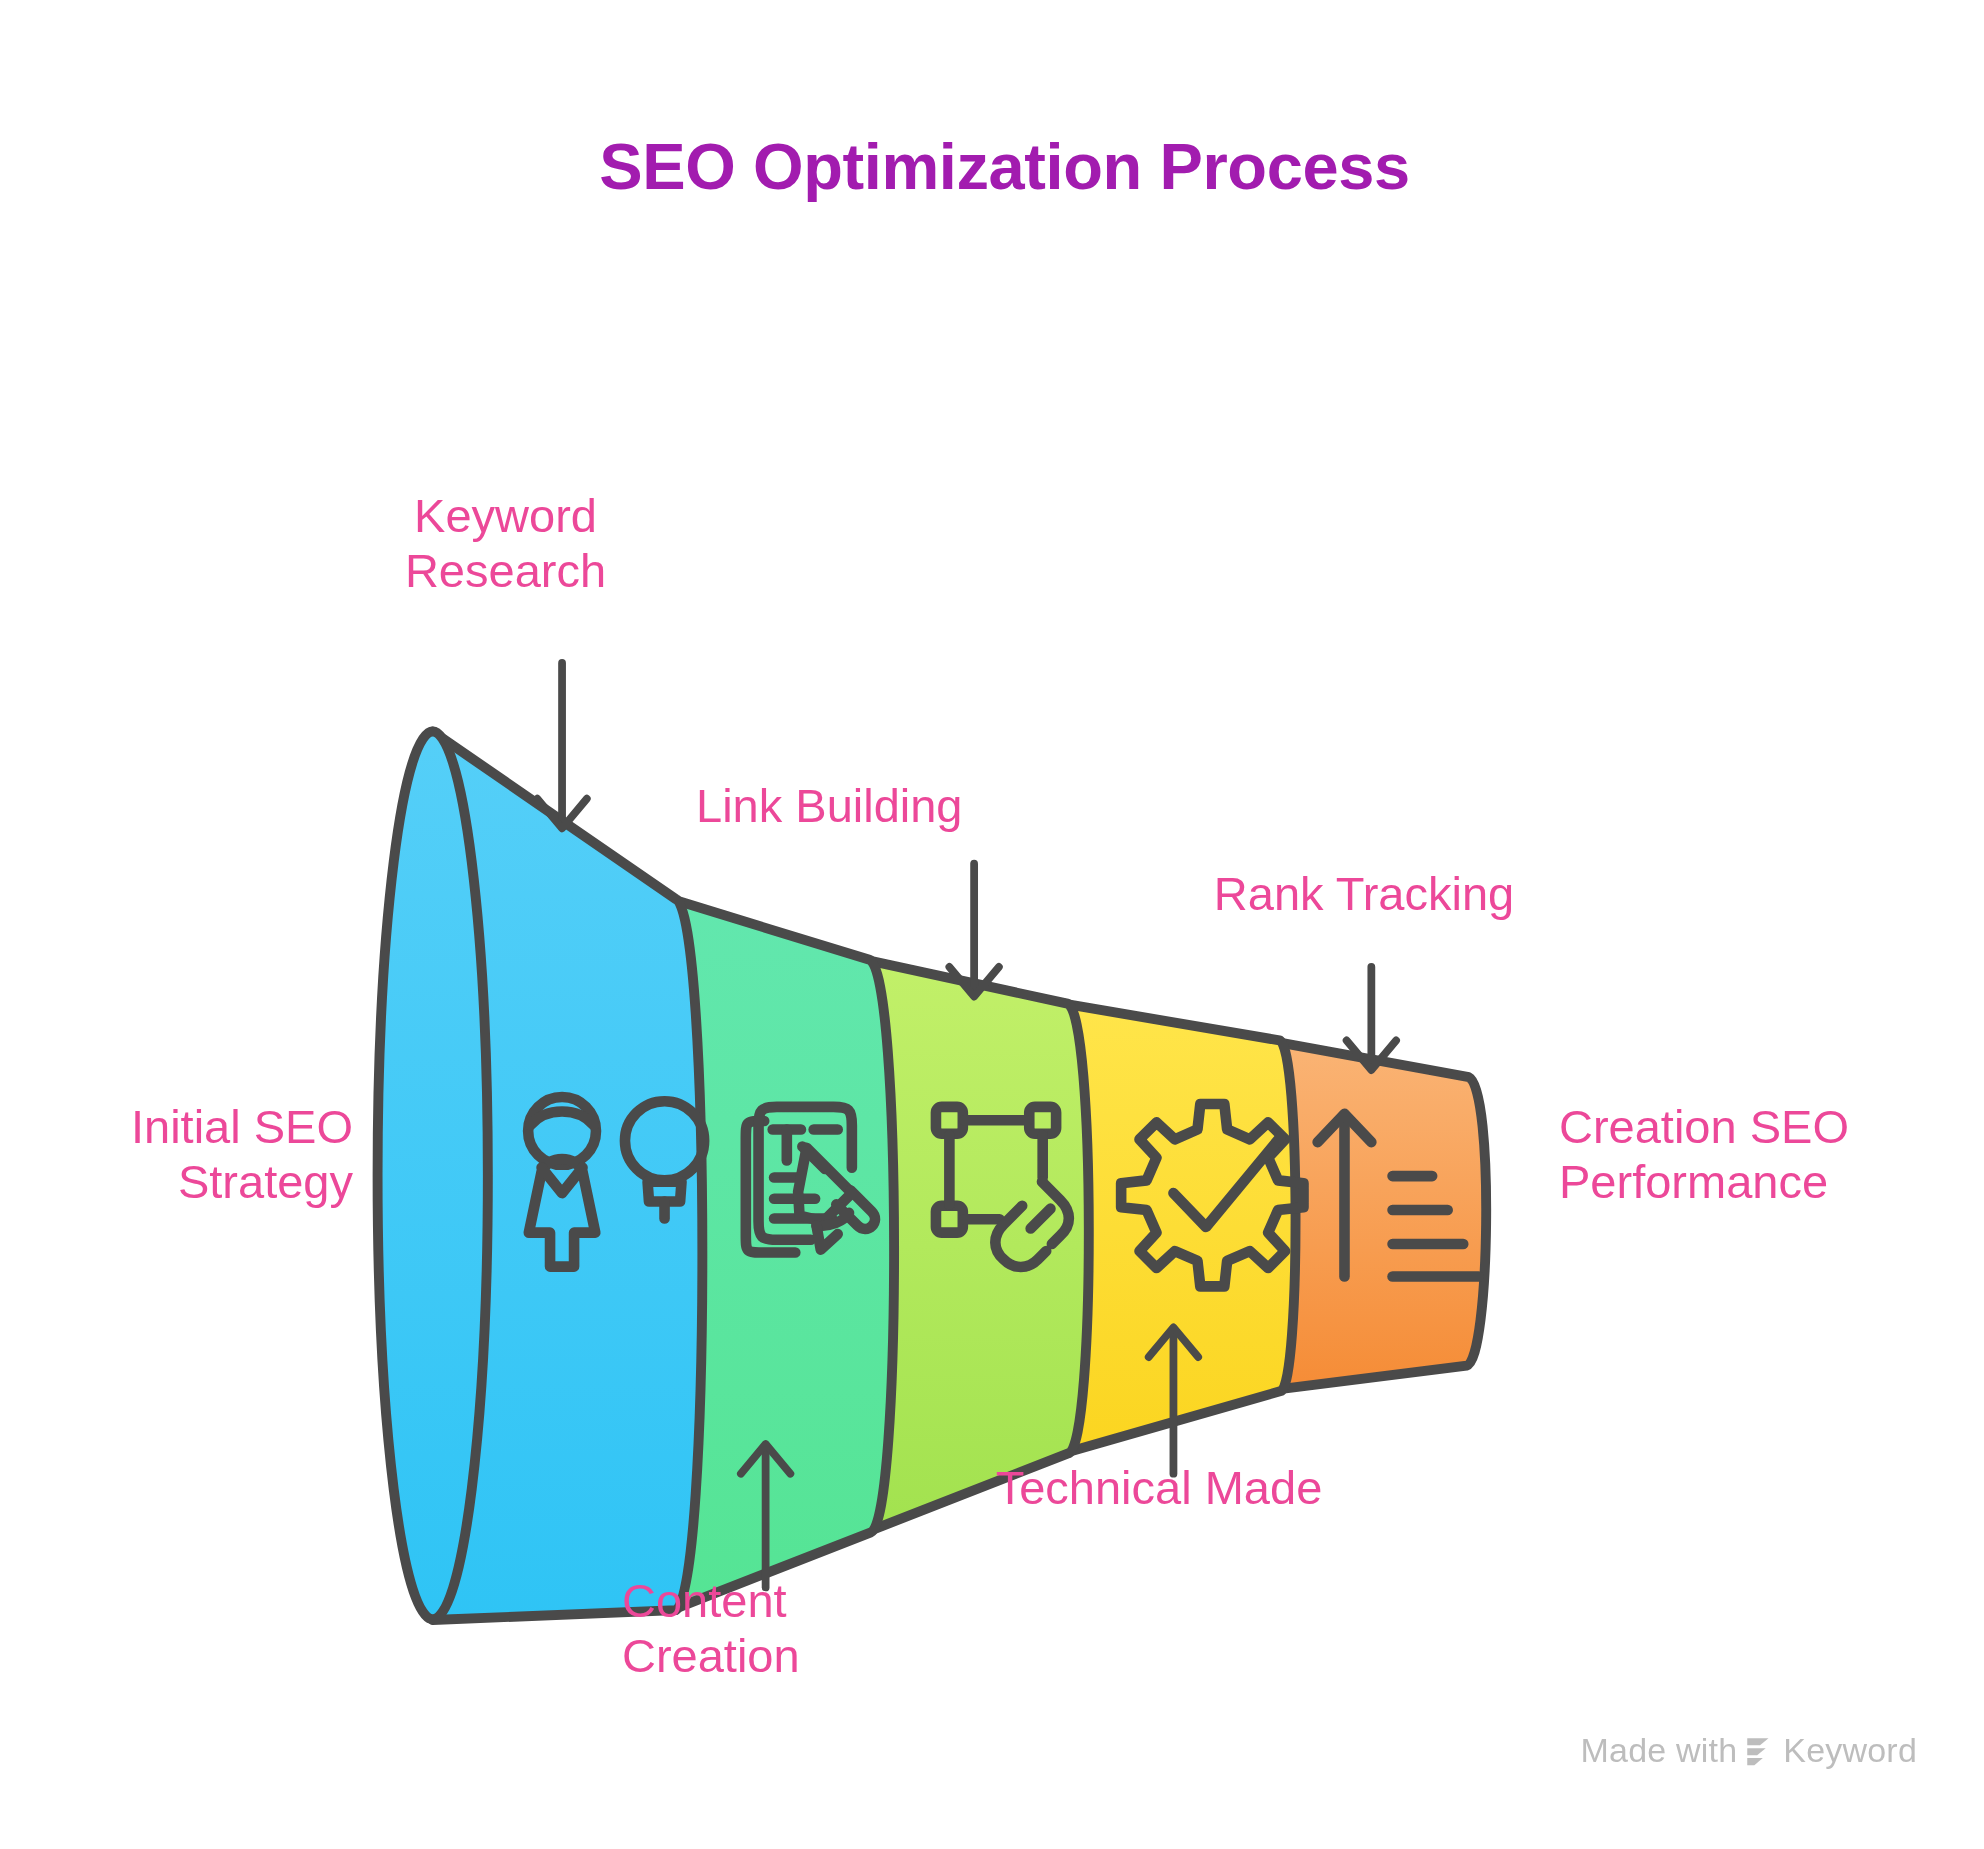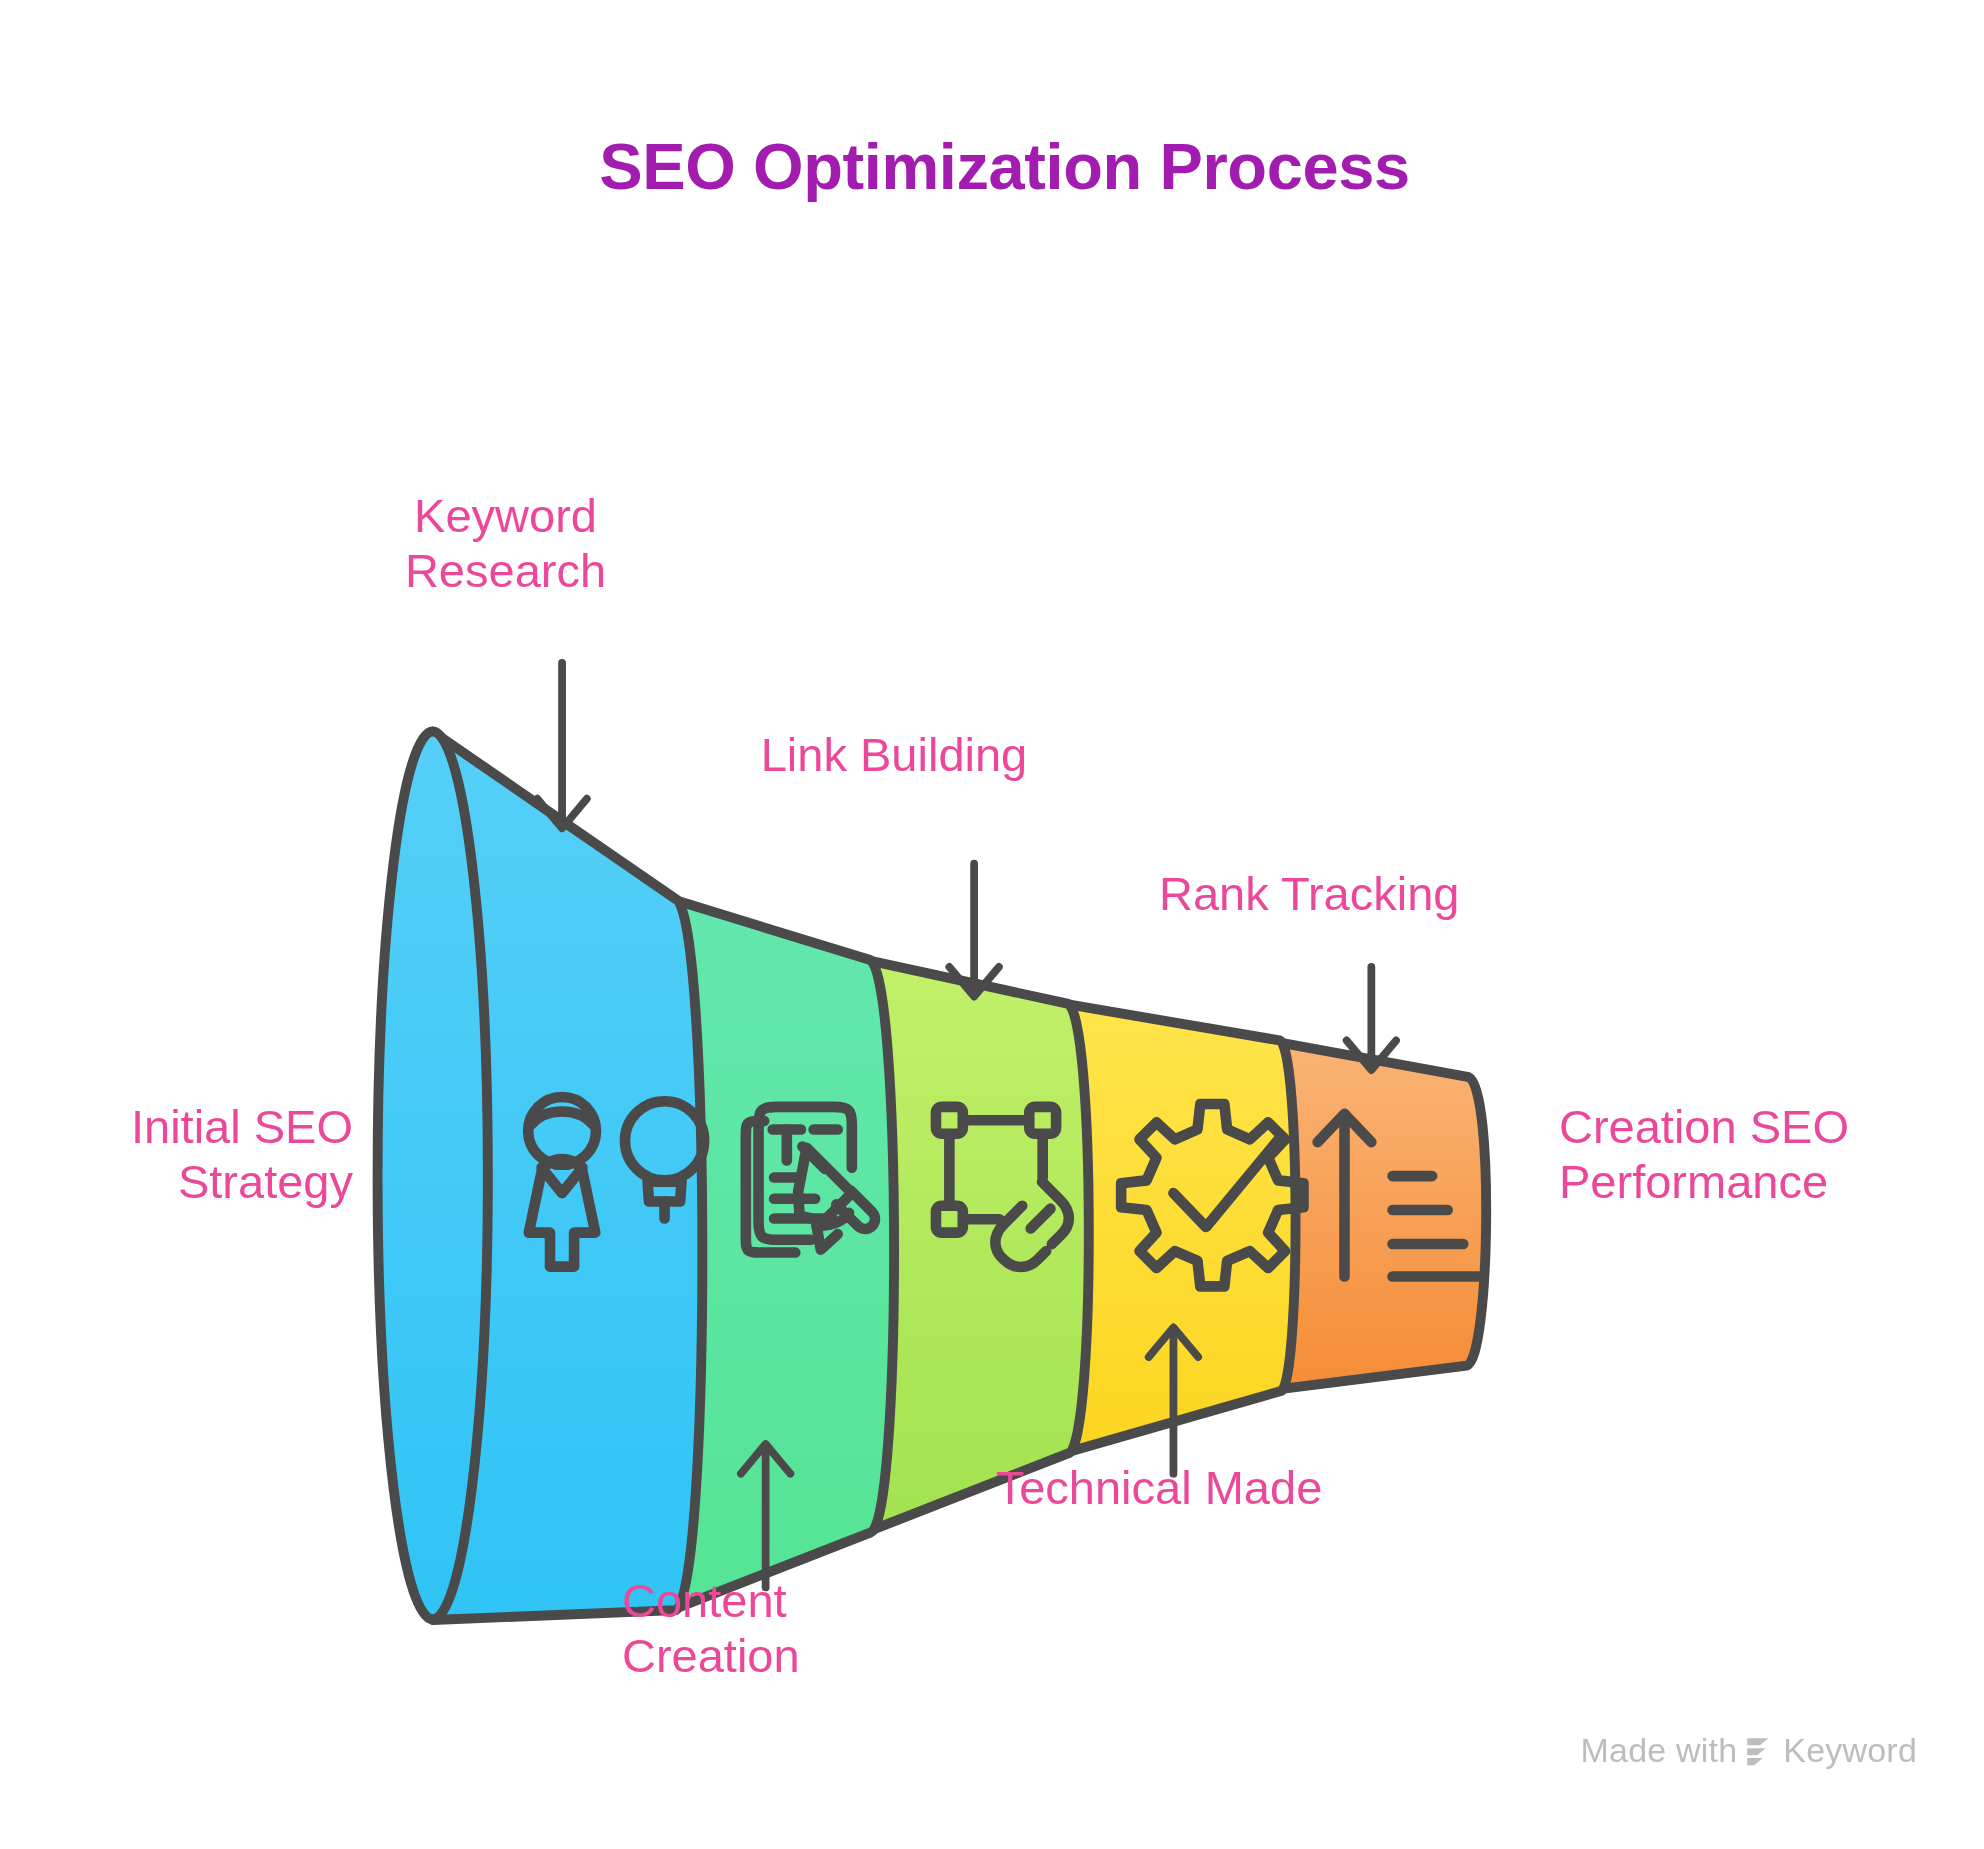--- a/index.html
+++ b/index.html
@@ -39,22 +39,22 @@
     font-size: 47px;
     line-height: 1.18;
     white-space: pre-line;
     font-weight: normal;
   }
   .label.right-al { text-align: right; }
   .label.left-al  { text-align: left; }
   .label.center-al{ text-align: center; }
 
   #lbl-keyword      { left: 357px;  top: 488px;  width: 297px; text-align: center; }
-  #lbl-link         { left: 696px;  top: 727px; width: 396px; text-align: center; }
-  #lbl-rank         { left: 1159px; top: 866px; width: 410px; text-align: left; }
+  #lbl-link         { left: 696px;  top: 778px; width: 396px; text-align: left; }
+  #lbl-rank         { left: 1159px; top: 866px; width: 410px; text-align: center; }
   #lbl-initial      { left: 42px;   top: 1099px; width: 311px; }
   #lbl-improved     { left: 1559px; top: 1099px; width: 396px; }
   #lbl-content      { left: 622px;  top: 1573px; width: 297px; }
   #lbl-technical    { left: 947px; top: 1460px; width: 424px; text-align: center; }
 
   #watermark {
     position: absolute;
     right: 68px;
     bottom: 79px;
     display: flex;

